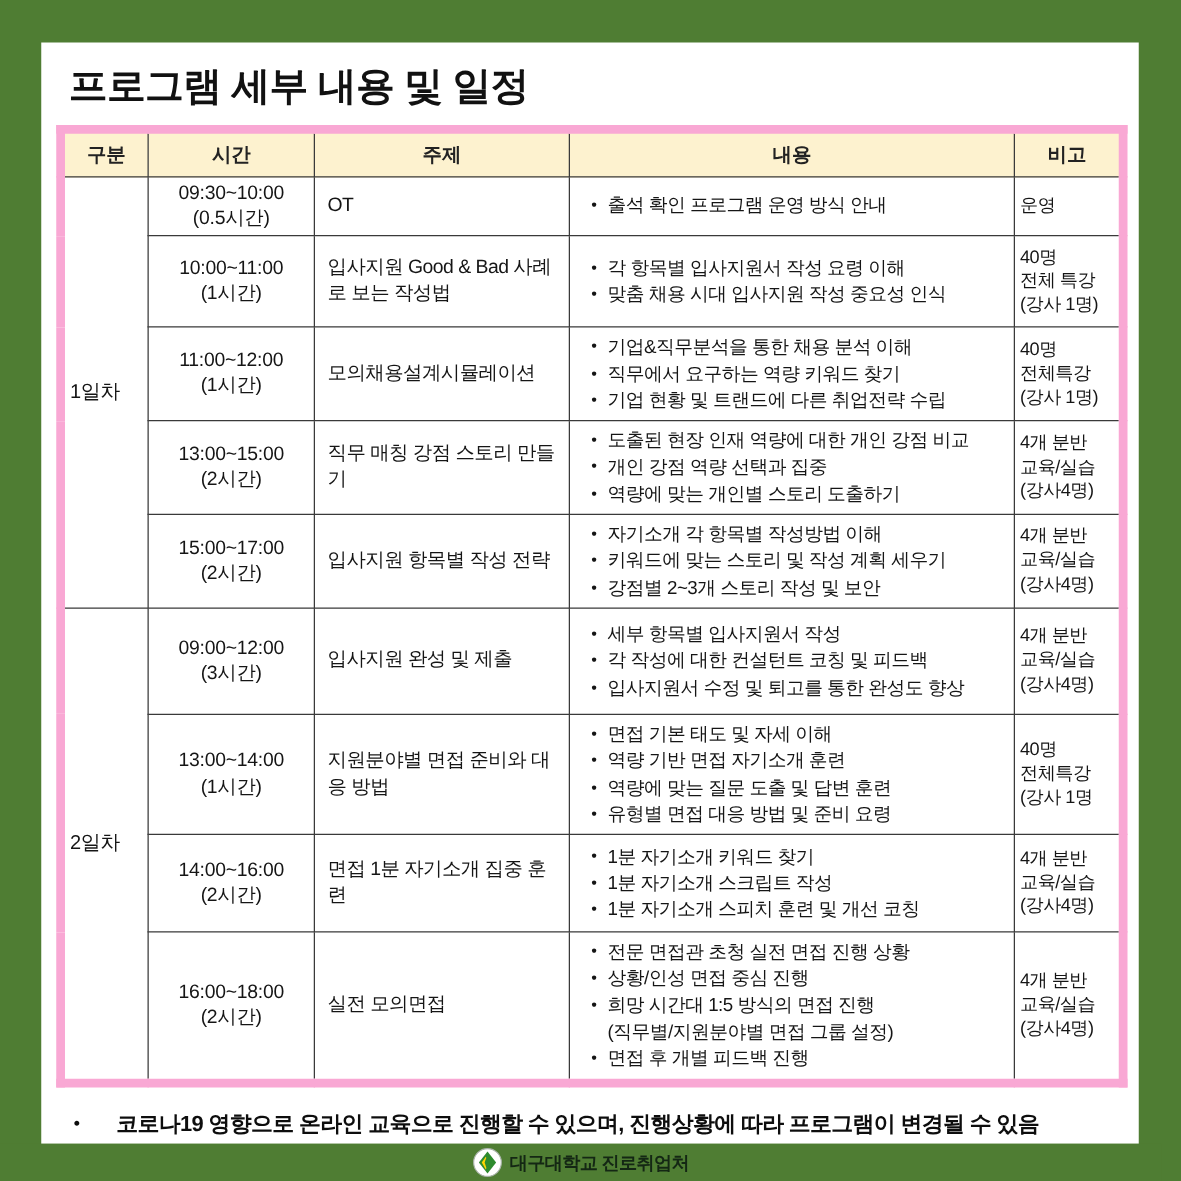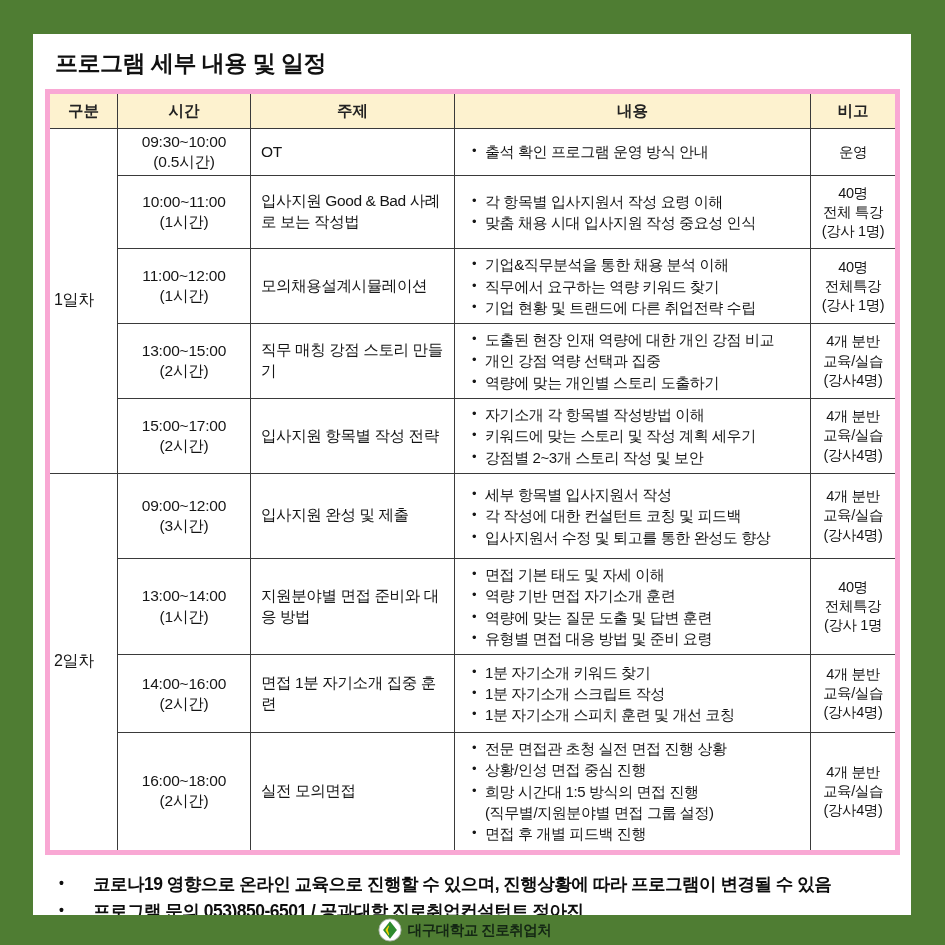--- a/index.html
+++ b/index.html
@@ -9,26 +9,26 @@
     font-family:"Liberation Sans","DejaVu Sans",sans-serif;
     color:#151515;
     -webkit-font-smoothing:antialiased;
   }
   .panel{
     position:absolute;left:33px;top:34px;right:34px;bottom:30px;
     background:#ffffff;
   }
   .page-title{
     margin:14px 0 10px 22px;
-    font-size:23px;font-weight:700;letter-spacing:-0.5px;color:#111;
+    font-size:31px;font-weight:700;letter-spacing:-0.5px;color:#111;
   }
   table.schedule{
     border-collapse:collapse;table-layout:fixed;
     margin-left:12px;width:850px;
-    border:5px solid #f9a8d4;
+    border:7px solid #f9a8d4;
   }
   .schedule th,.schedule td{
     border:1.5px solid #3a3a3a;
     vertical-align:middle;
     padding:3px 4px;
   }
   .schedule thead th{
     background:#fdf2cf;
     font-size:15.5px;font-weight:600;text-align:center;
     height:28px;color:#222;
@@ -44,21 +44,21 @@
   tbody tr:nth-child(9){height:110px;}
   td.day{
     font-size:16px;font-weight:500;letter-spacing:-0.3px;
   }
   td.time{text-align:center;font-size:15.5px;line-height:1.3;letter-spacing:-0.2px;}
   td.topic{font-size:15.5px;line-height:1.35;letter-spacing:-0.4px;padding:3px 10px;}
   td.contents{font-size:15px;line-height:1.42;padding:5px 6px 5px 8px;letter-spacing:-0.4px;}
   td.contents .line{display:flex;align-items:flex-start;}
   td.contents .bullet{flex:0 0 22px;text-align:center;font-size:13px;line-height:1.6;}
   td.contents .line.sub{padding-left:22px;align-items:flex-end;}
-  td.note{text-align:center;font-size:14.5px;line-height:1.32;letter-spacing:-0.4px;}
+  td.note{font-size:14.5px;line-height:1.32;letter-spacing:-0.4px;}
   .footnotes{margin:16px 0 0 22px;}
   .footnote{display:flex;align-items:flex-start;font-size:17.5px;font-weight:600;letter-spacing:-0.5px;line-height:1.55;color:#0d0d0d;}
   .footnote .fbullet{flex:0 0 34px;text-align:left;padding-left:4px;font-size:14px;line-height:1.8;}
   .footer-bar{
     position:absolute;left:0;right:16px;bottom:0;height:30px;
     background:#4f7d33;
     display:flex;align-items:center;justify-content:center;gap:6px;
   }
   .footer-label{font-size:14.5px;font-weight:700;color:#142714;letter-spacing:-0.5px;}
   .logo{width:24px;height:24px;display:block;}

